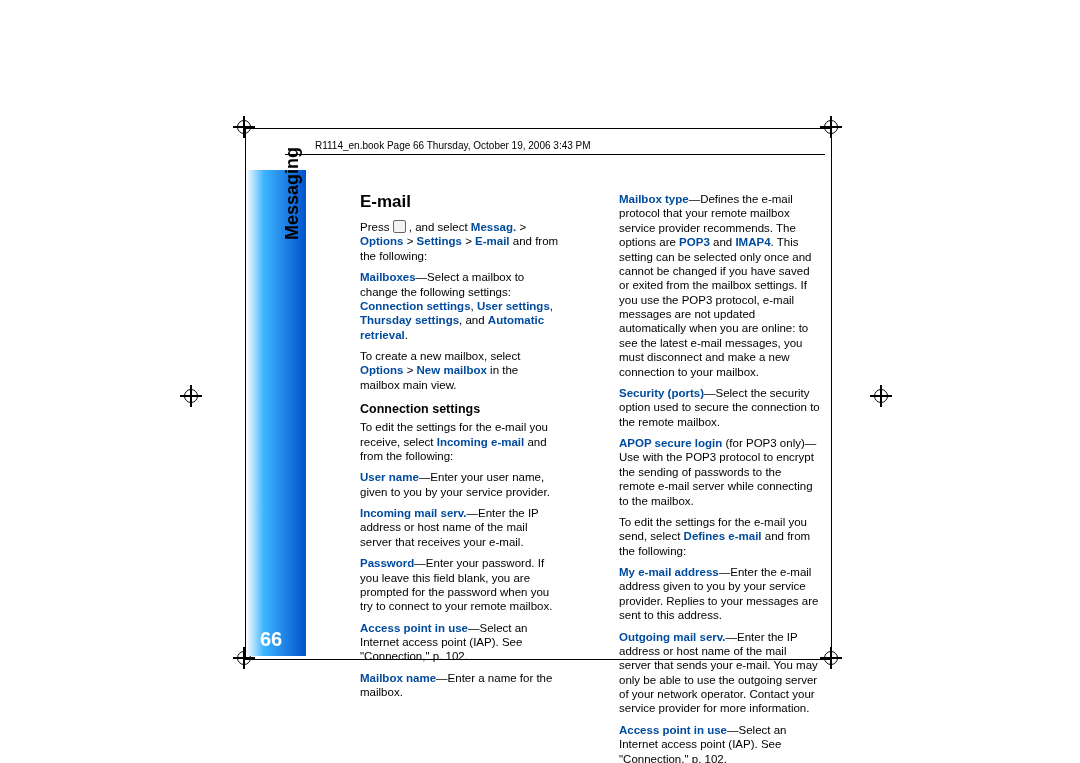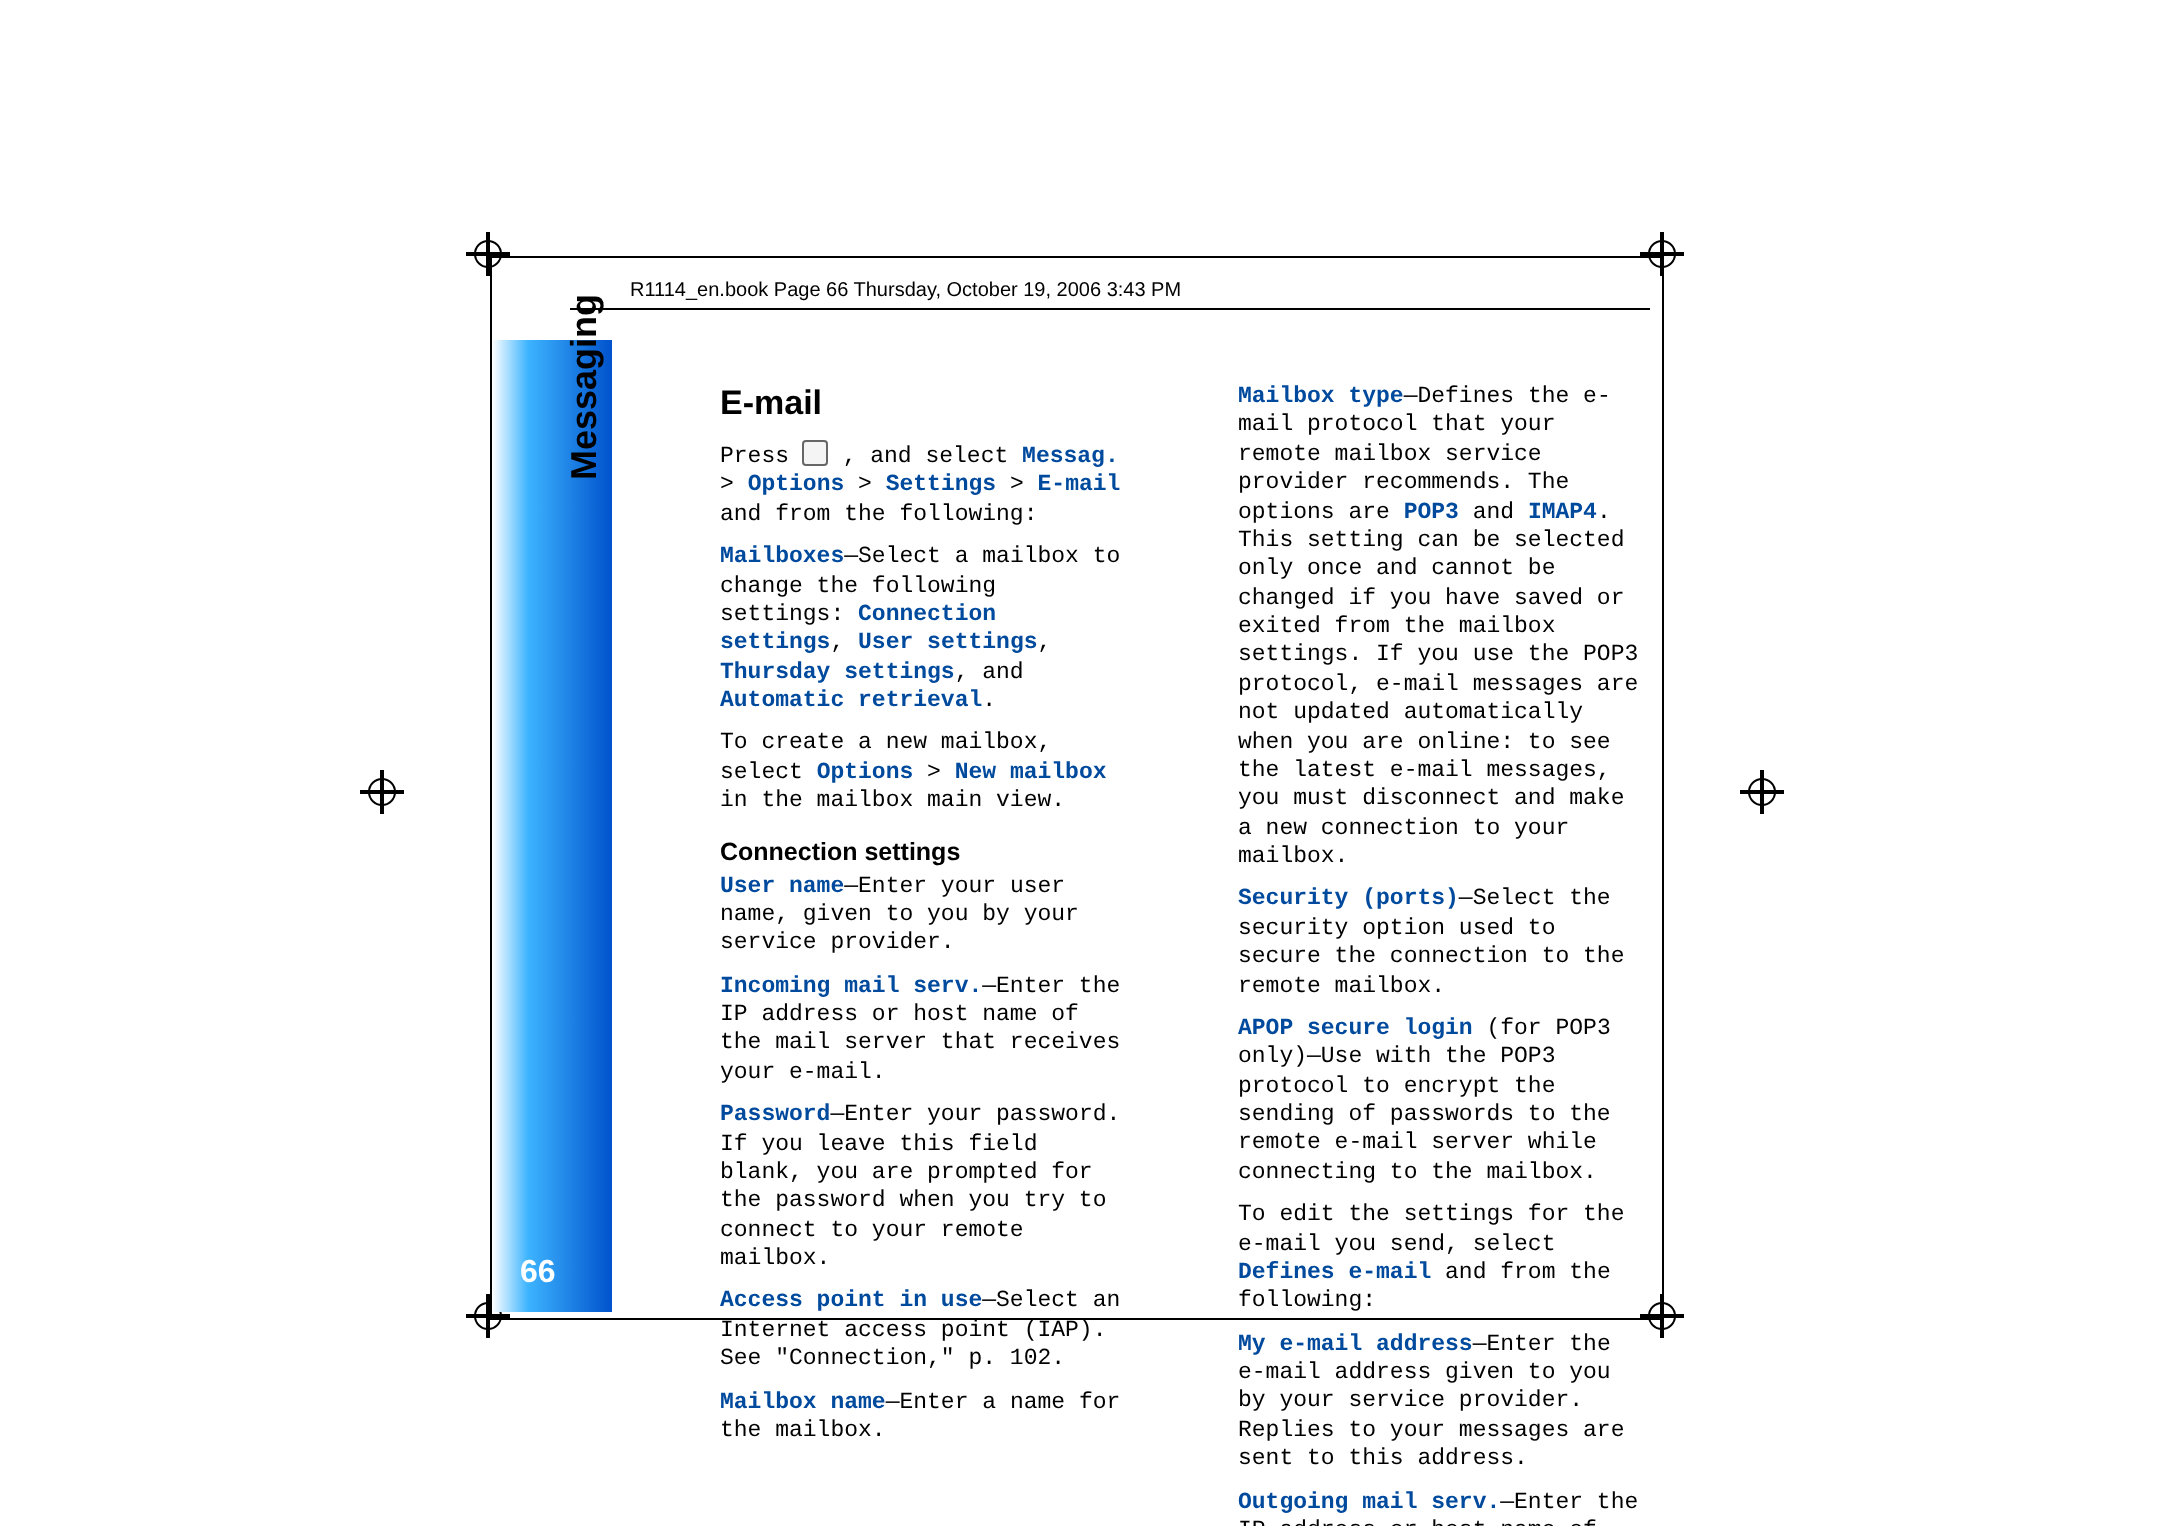--- a/index.html
+++ b/index.html
@@ -50,21 +50,21 @@
     transform: rotate(-90deg);
     transform-origin: left top;
     font-size: 18px;
     font-weight: bold;
     color: #000;
   }
   .page-number {
     position: absolute;
     left: 260px;
     top: 628px;
-    font-size: 16px;
+    font-size: 20px;
     font-weight: bold;
     color: #fff;
   }
   .content {
     position: absolute;
     left: 320px;
     top: 192px;
     width: 500px;
     display: flex;
     gap: 18px;
@@ -79,21 +79,20 @@
     margin: 0 0 8px 0;
   }
   .sub {
     font-size: 12.5px;
     font-weight: bold;
     margin: 10px 0 4px 0;
   }
   p {
     margin: 0 0 7px 0;
     line-height: 1.25;
-    font-family: Liberation Mono, monospace;
   }
   .bold { font-weight: bold; color: #004a9e; }
   .key-icon {
     display: inline-block;
     width: 11px;
     height: 11px;
     border: 1px solid #666;
     border-radius: 2px;
     vertical-align: -2px;
     position: relative;
@@ -165,20 +164,23 @@
       <span>Press </span><span class="key-icon"></span><span> , and select </span><span class="bold">Messag.</span><span> &gt; </span><span class="bold">Options</span><span> &gt; </span><span class="bold">Settings</span><span> &gt; </span><span class="bold">E-mail</span><span> and from the following:</span>
     </p>
     <p>
       <span class="bold">Mailboxes</span><span>—Select a mailbox to change the following settings: </span><span class="bold">Connection settings</span><span>, </span><span class="bold">User settings</span><span>, </span><span class="bold">Thursday settings</span><span>, and </span><span class="bold">Automatic retrieval</span><span>.</span>
     </p>
     <p>
       <span>To create a new mailbox, select </span><span class="bold">Options</span><span> &gt; </span><span class="bold">New mailbox</span><span> in the mailbox main view.</span>
     </p>
     <div class="sub">Connection settings</div>
     <p>
+      <span>To edit the settings for the e-mail you receive, select </span><span class="bold">Incoming e-mail</span><span> and from the following:</span>
+    </p>
+    <p>
       <span class="bold">User name</span><span>—Enter your user name, given to you by your service provider.</span>
     </p>
     <p>
       <span class="bold">Incoming mail serv.</span><span>—Enter the IP address or host name of the mail server that receives your e-mail.</span>
     </p>
     <p>
       <span class="bold">Password</span><span>—Enter your password. If you leave this field blank, you are prompted for the password when you try to connect to your remote mailbox.</span>
     </p>
     <p>
       <span class="bold">Access point in use</span><span>—Select an Internet access point (IAP). See "Connection," p. 102.</span>

